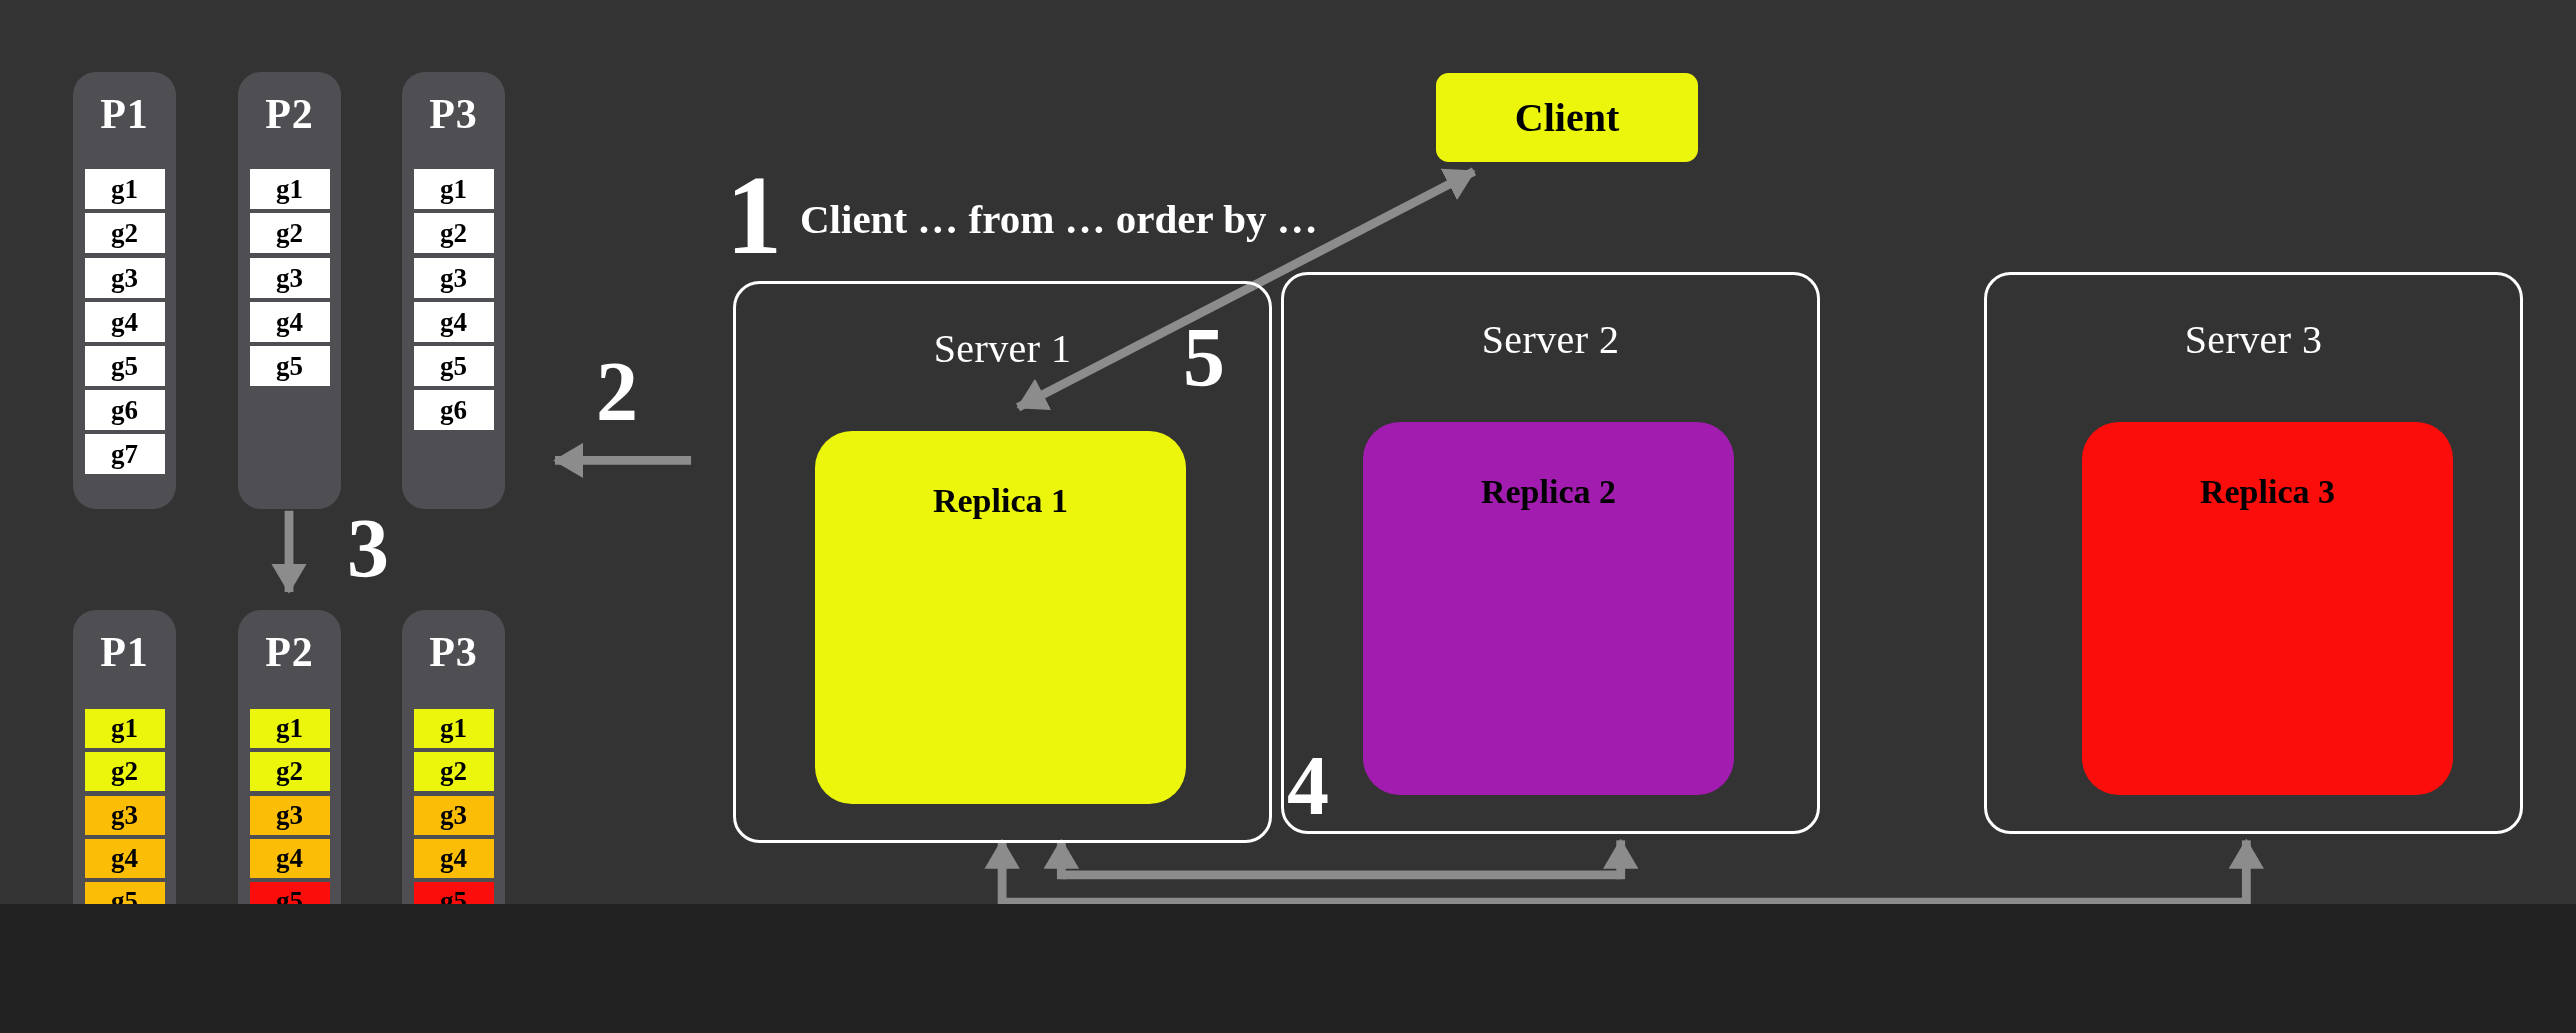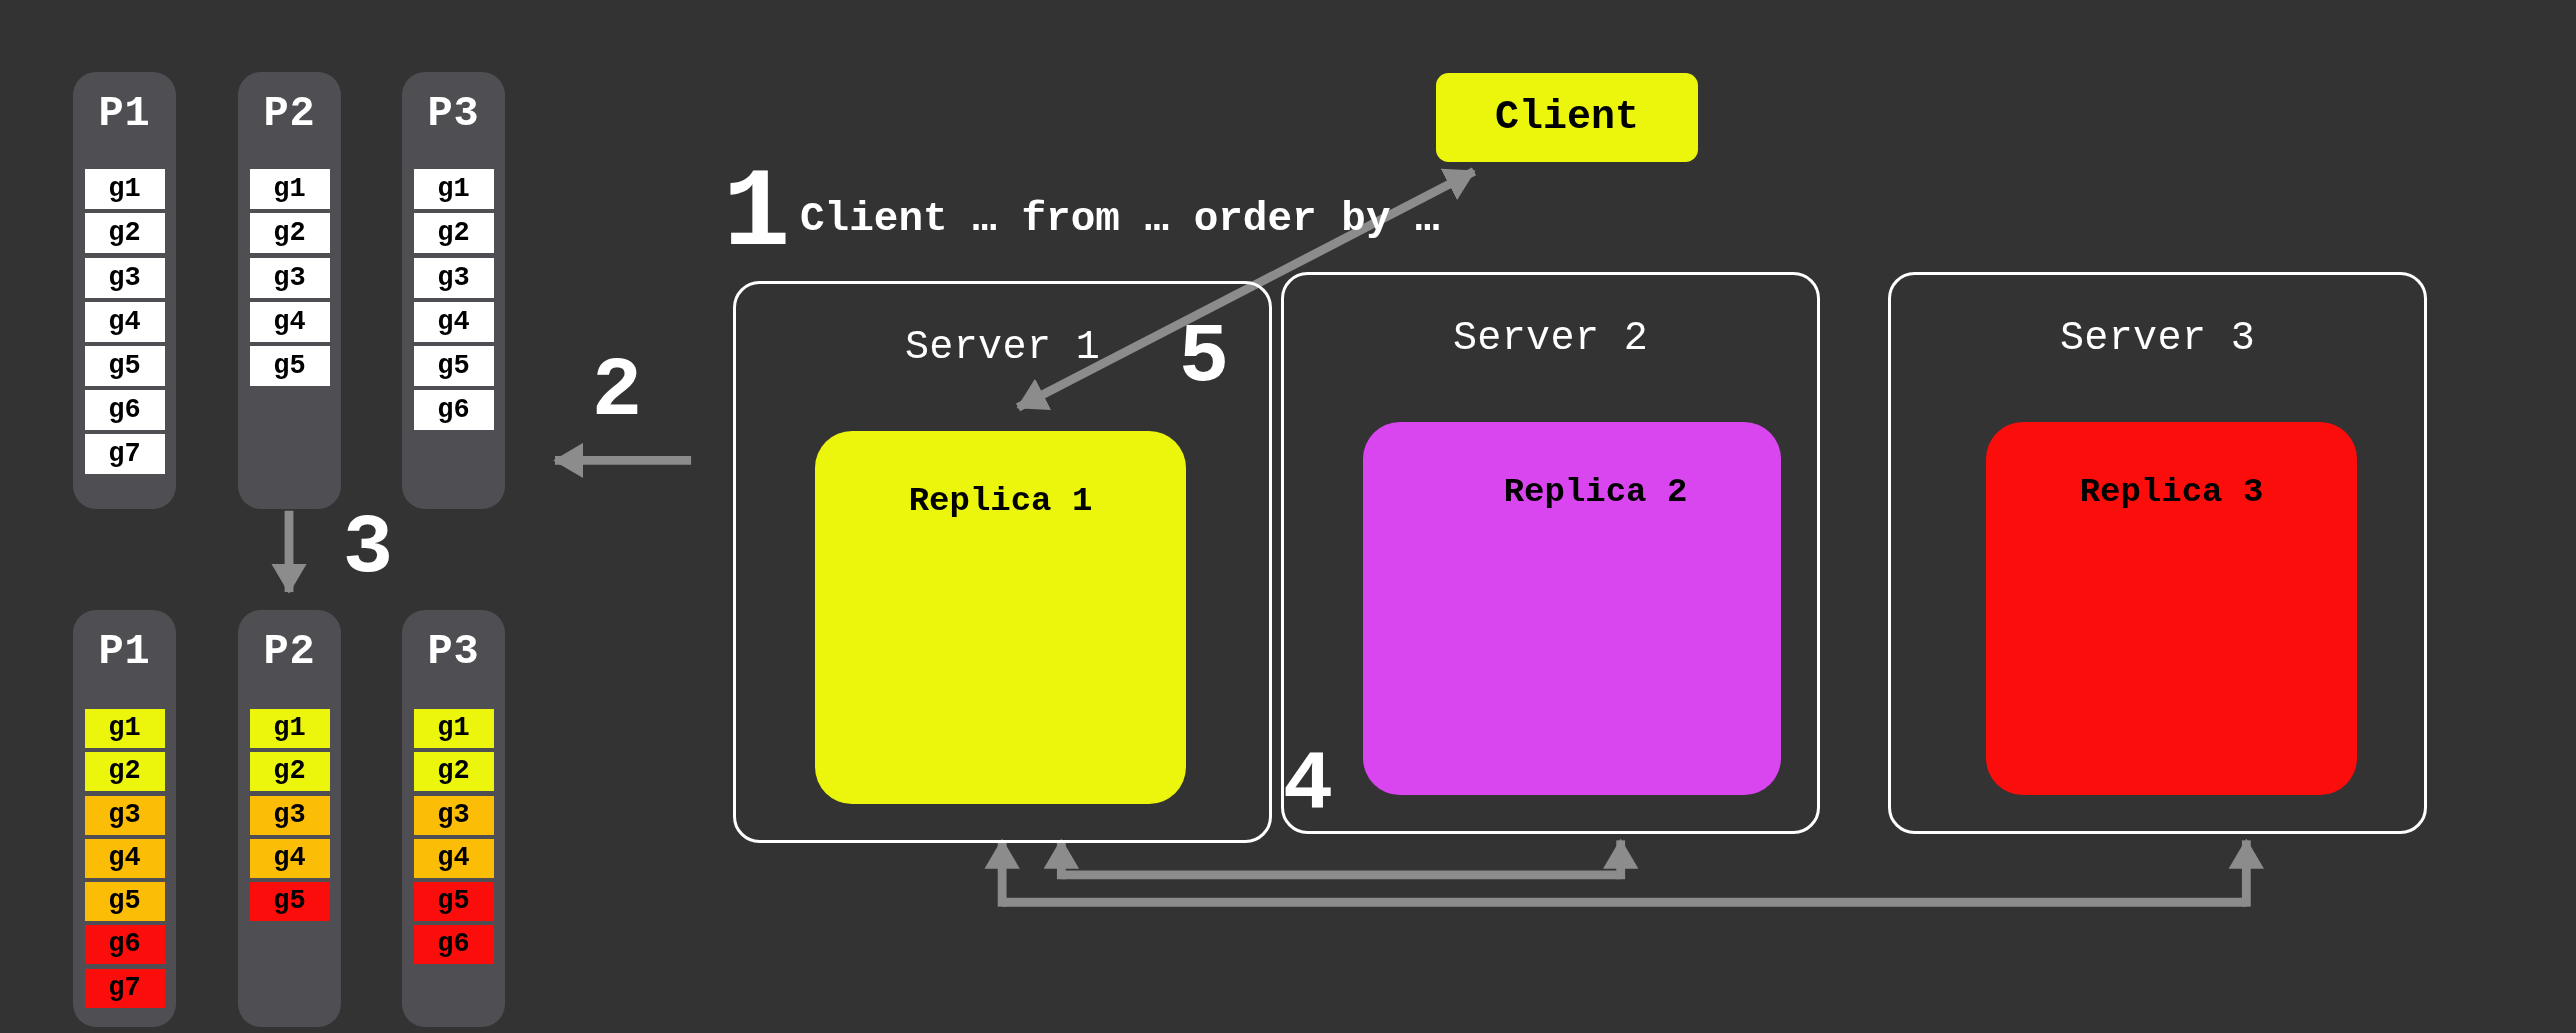--- a/index.html
+++ b/index.html
@@ -1,21 +1,21 @@
 <!DOCTYPE html>
 <html style="--bg: #333333; --column: #4F4F53; --arrow: #8C8C8C; --white: #FFFFFF; --yellow: #EBF60C; --orange: #FCBD06; --red: #FB0D0B;font-size:14px"><head>
 <meta charset="utf-8">
 <style>
   html,body{margin:0;padding:0;background:#222;}
   #canvas{
     position:relative;
-    width:2576px;height:1033px;
+    width:2576px;height:904px;
     background:var(--bg,#333);
     overflow:hidden;
-    font-family:Liberation Mono, monospace;
+    font-family:Liberation Serif, serif;
   }
   #arrow-layer{position:absolute;left:0;top:0;width:2576px;height:1033px;pointer-events:none;}
   .arrow{stroke:var(--arrow,#8c8c8c);stroke-width:10;fill:none;}
   .ah{fill:var(--arrow,#8c8c8c);}
 
   .pcol{
     position:absolute;
     background:var(--column,#4f4f53);
     border-radius:23px;
   }
@@ -182,25 +182,25 @@
     </div>
 
   <div class="server" style="left:733px;top:281px;">
     <div class="server-label">Server 1</div>
     <div class="replica" style="background: rgb(235, 246, 12);">
       <div class="replica-label">Replica 1</div>
     </div>
   </div>
   <div class="server" style="left:1281px;top:272px;">
     <div class="server-label">Server 2</div>
-    <div class="replica" style="background: #d946ef; padding-left: 47px;">
+    <div class="replica" style="background: #a21caf;">
       <div class="replica-label">Replica 2</div>
     </div>
   </div>
-  <div class="server" style="left:1888px;top:272px;">
+  <div class="server" style="left:1984px;top:272px;">
     <div class="server-label">Server 3</div>
     <div class="replica" style="background: rgb(251, 13, 11); margin-left: 16px;">
       <div class="replica-label">Replica 3</div>
     </div>
   </div>
 
   <div class="client" style="background: rgb(235, 246, 12);">
     <span>Client</span>
   </div>
 

